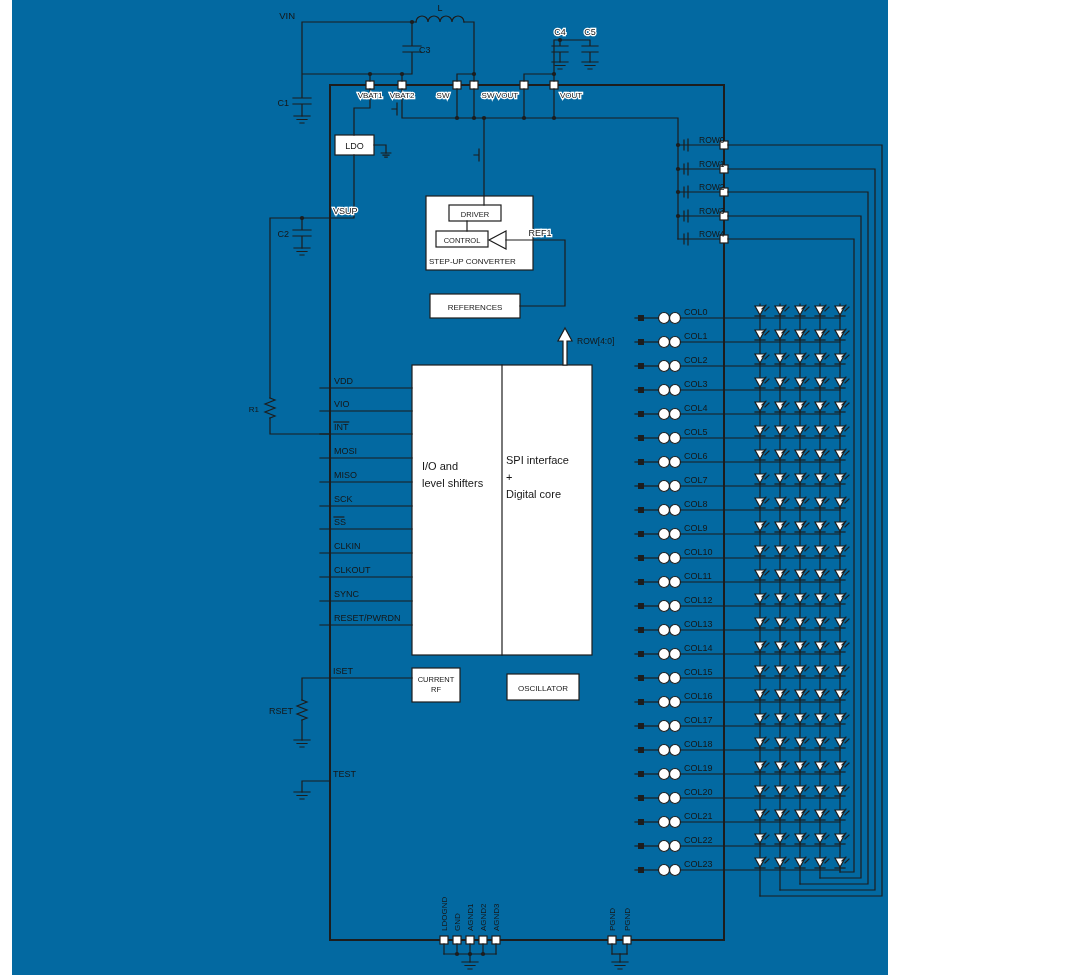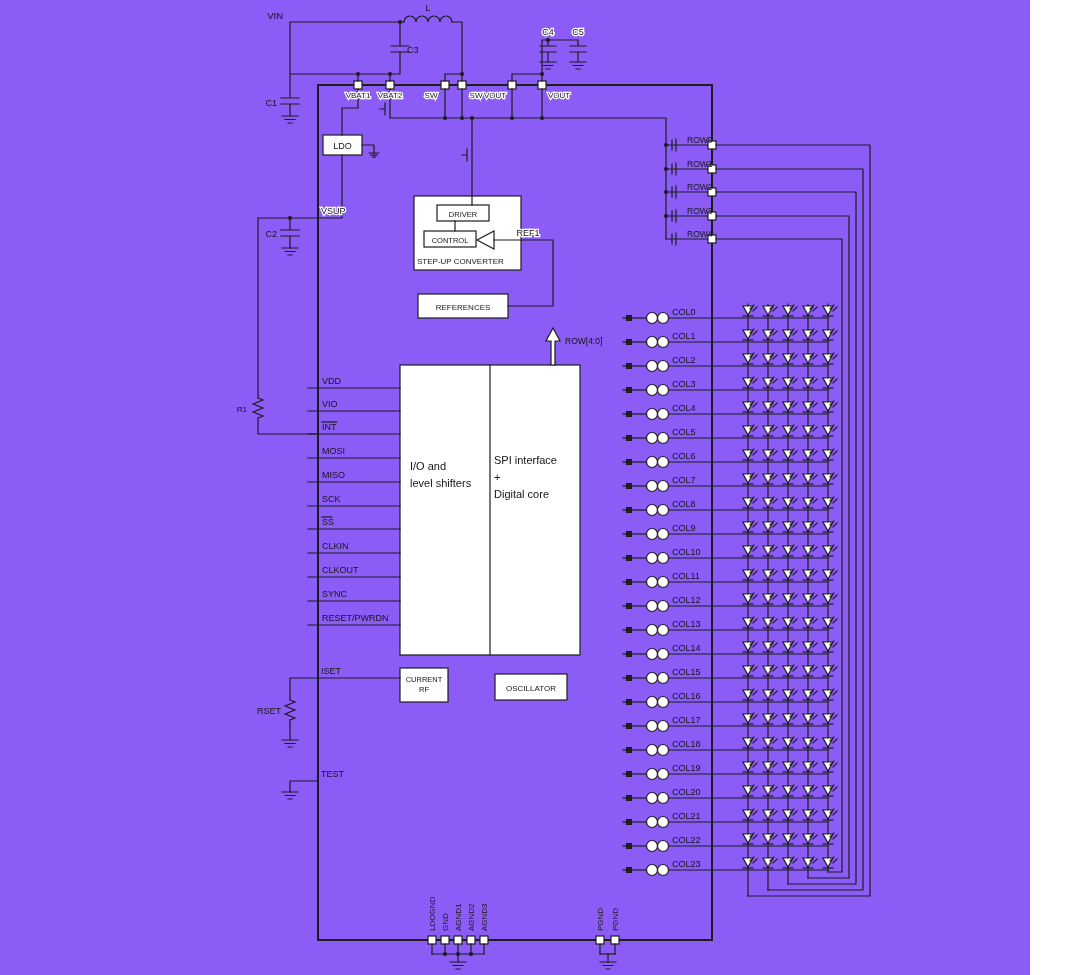--- a/index.html
+++ b/index.html
@@ -1,16 +1,16 @@
 <!DOCTYPE html>
 <html><head>
 <meta charset="utf-8">
 <style>
   html,body { margin:0; padding:0; background:#ffffff; }
-  .page { width:1030px; height:975px; position:relative; background:#8b5cf6; }
+  .page { width:876px; height:975px; position:relative; background:#0369a1;margin-left:12px; }
   svg { display:block; }
   .w  { fill:none; stroke:#1d1d1d; stroke-width:1.2; stroke-linecap:square; }
   .w2 { fill:none; stroke:#1d1d1d; stroke-width:2; }
   .box { fill:#ffffff; stroke:#1d1d1d; stroke-width:1.2; }
   .d { fill:#1d1d1d; stroke:none; }
   .t { font-family:"Liberation Sans","DejaVu Sans",sans-serif; fill:#161616; }
   .halo { stroke:#ffffff; stroke-width:2.5; paint-order:stroke; }
 </style>
 </head>
 <body>

